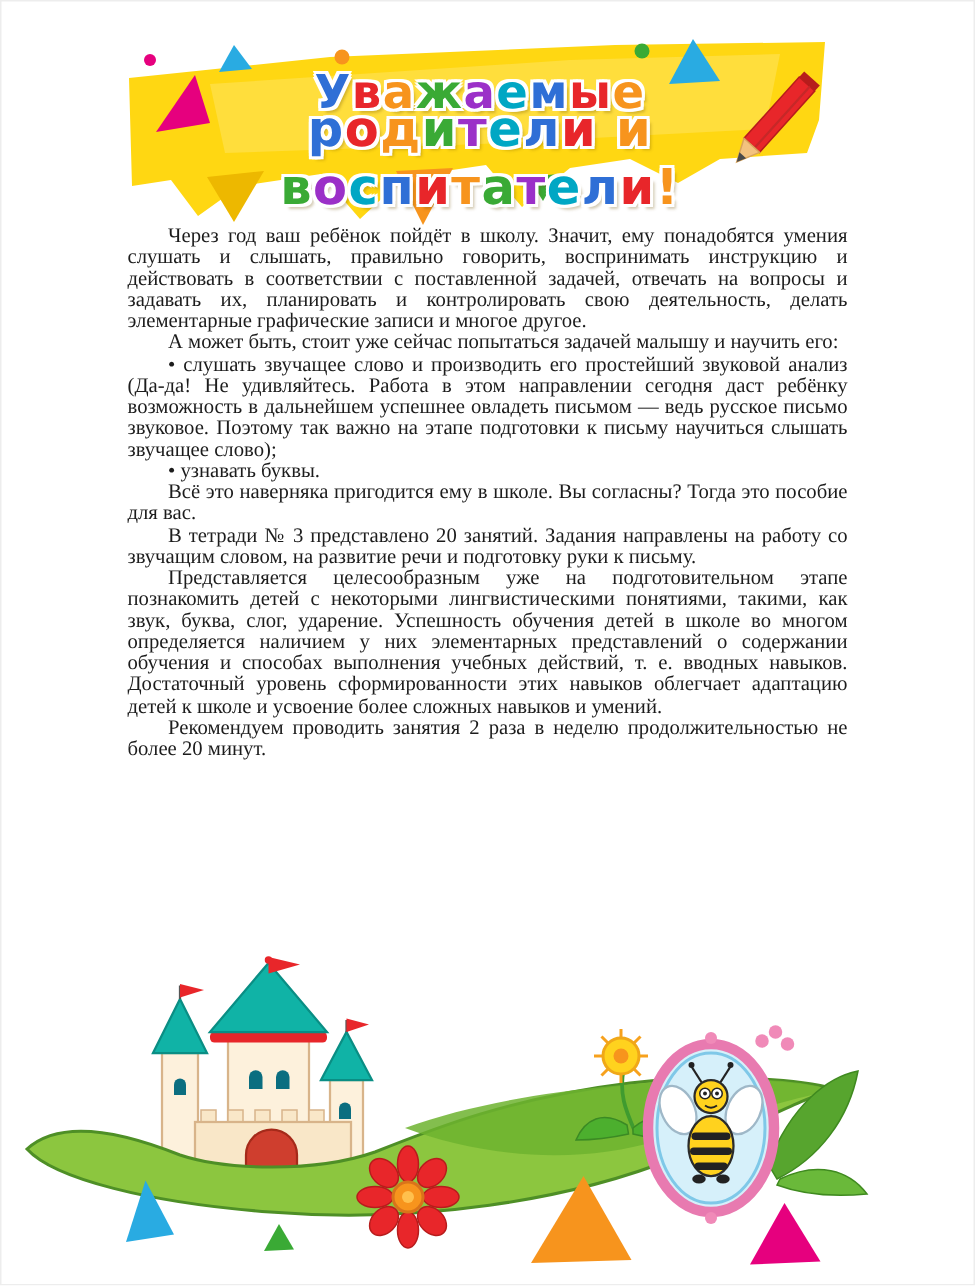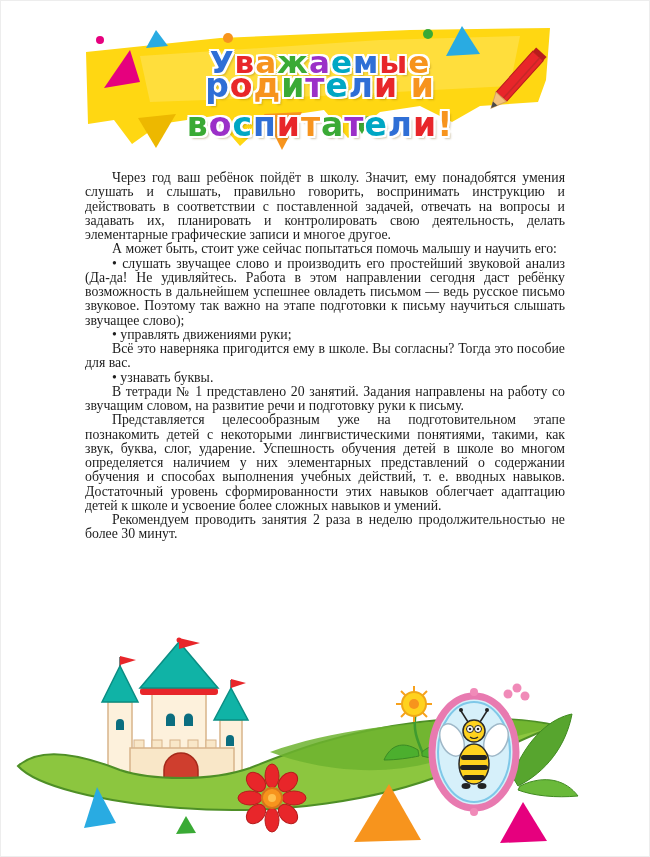--- a/index.html
+++ b/index.html
@@ -16,21 +16,21 @@
     font-family:"DejaVu Sans", sans-serif;font-weight:bold;letter-spacing:1px;
     text-shadow:-2px -2px 0 #fff,2px -2px 0 #fff,-2px 2px 0 #fff,2px 2px 0 #fff,
                 0 -2px 0 #fff,0 2px 0 #fff,-2px 0 0 #fff,2px 0 0 #fff,
                 3px 3px 2px rgba(110,80,0,.30);
   }
   .title1{top:18px;font-size:31px;}
   .title2{top:40px;font-size:33px;}
   
   .body-text{
     position:absolute;left:85px;top:150px;width:480px;z-index:2;
-    font-size:13.8px;line-height:14.25px;color:#1c1c1c;text-align:justify;margin-top:21px;
+    font-size:13.8px;line-height:14.25px;color:#1c1c1c;text-align:justify;
   }
   .body-text p{margin:0;text-indent:27px;}
   
   .illustration{position:absolute;left:0;top:634px;width:650px;height:223px;}
 </style>
 </head>
 <body>
 
 <div class="page">
 
@@ -57,28 +57,27 @@
         <polygon points="55,-7 55,7 70,0" fill="#f3c27f" stroke="#d9a45c" stroke-width="1"></polygon>
         <polygon points="64,-3 64,3 70,0" fill="#4a4a4a"></polygon>
       </g>
     </svg>
     <div class="title title1 rainbow"><span style="color: rgb(47, 111, 214);">У</span><span style="color: rgb(232, 38, 42);">в</span><span style="color: rgb(247, 148, 29);">а</span><span style="color: rgb(58, 170, 53);">ж</span><span style="color: rgb(155, 48, 200);">а</span><span style="color: rgb(0, 167, 196);">е</span><span style="color: rgb(47, 111, 214);">м</span><span style="color: rgb(232, 38, 42);">ы</span><span style="color: rgb(247, 148, 29);">е</span></div>
     <div class="title title2 rainbow"><span style="color: rgb(47, 111, 214);">р</span><span style="color: rgb(232, 38, 42);">о</span><span style="color: rgb(247, 148, 29);">д</span><span style="color: rgb(58, 170, 53);">и</span><span style="color: rgb(155, 48, 200);">т</span><span style="color: rgb(0, 167, 196);">е</span><span style="color: rgb(47, 111, 214);">л</span><span style="color: rgb(232, 38, 42);">и</span> <span style="color: rgb(247, 148, 29);">и</span> <span style="color: rgb(58, 170, 53);">в</span><span style="color: rgb(155, 48, 200);">о</span><span style="color: rgb(0, 167, 196);">с</span><span style="color: rgb(47, 111, 214);">п</span><span style="color: rgb(232, 38, 42);">и</span><span style="color: rgb(247, 148, 29);">т</span><span style="color: rgb(58, 170, 53);">а</span><span style="color: rgb(155, 48, 200);">т</span><span style="color: rgb(0, 167, 196);">е</span><span style="color: rgb(47, 111, 214);">л</span><span style="color: rgb(232, 38, 42);">и</span><span style="color: rgb(247, 148, 29);">!</span></div>
   </div>
 
   <div class="body-text">
       <p>Через год ваш ребёнок пойдёт в школу. Значит, ему понадобятся умения слушать и слышать, правильно говорить, воспринимать инструкцию и действовать в соответствии с поставленной задачей, отвечать на вопросы и задавать их, планировать и контролировать свою деятельность, делать элементарные графические записи и многое другое.</p>
-      <p>А может быть, стоит уже сейчас попытаться помочь малышу и научить его:</p>
+      <p>А может быть, стоит уже сейчас попытаться задачей малышу и научить его:</p>
       <p>•&nbsp;слушать звучащее слово и производить его простейший звуковой анализ (Да-да! Не удивляйтесь. Работа в этом направлении сегодня даст ребёнку возможность в дальнейшем успешнее овладеть письмом — ведь русское письмо звуковое. Поэтому так важно на этапе подготовки к письму научиться слышать звучащее слово);</p>
-      <p>•&nbsp;управлять движениями руки;</p>
+      <p>•&nbsp;узнавать буквы.</p>
       <p>Всё это наверняка пригодится ему в школе. Вы согласны? Тогда это пособие для вас.</p>
-      <p>•&nbsp;узнавать буквы.</p>
-      <p>В тетради № 1 представлено 20 занятий. Задания направлены на работу со звучащим словом, на развитие речи и подготовку руки к письму.</p>
+      <p>В тетради № 3 представлено 20 занятий. Задания направлены на работу со звучащим словом, на развитие речи и подготовку руки к письму.</p>
       <p>Представляется целесообразным уже на подготовительном этапе познакомить детей с некоторыми лингвистическими понятиями, такими, как звук, буква, слог, ударение. Успешность обучения детей в школе во многом определяется наличием у них элементарных представлений о содержании обучения и способах выполнения учебных действий, т. е. вводных навыков. Достаточный уровень сформированности этих навыков облегчает адаптацию детей к школе и усвоение более сложных навыков и умений.</p>
-      <p>Рекомендуем проводить занятия 2 раза в неделю продолжительностью не более 30 минут.</p>
+      <p>Рекомендуем проводить занятия 2 раза в неделю продолжительностью не более 20 минут.</p>
     </div>
 
   <svg class="illustration" width="650" height="223" viewBox="0 0 650 223">
 
     <g transform="translate(0,-6)">
 
       <rect x="108" y="74" width="24" height="72" fill="#fdf1dc" stroke="#d8b48a" stroke-width="1.5"></rect>
       <polygon points="102,74 120,38 138,74" fill="#10b3a6" stroke="#0a8e84" stroke-width="1.5"></polygon>
       <line x1="120" y1="38" x2="120" y2="29" stroke="#555555" stroke-width="1.5"></line>
       <polygon points="120,28 136,32 120,37" fill="#e8262a"></polygon>

